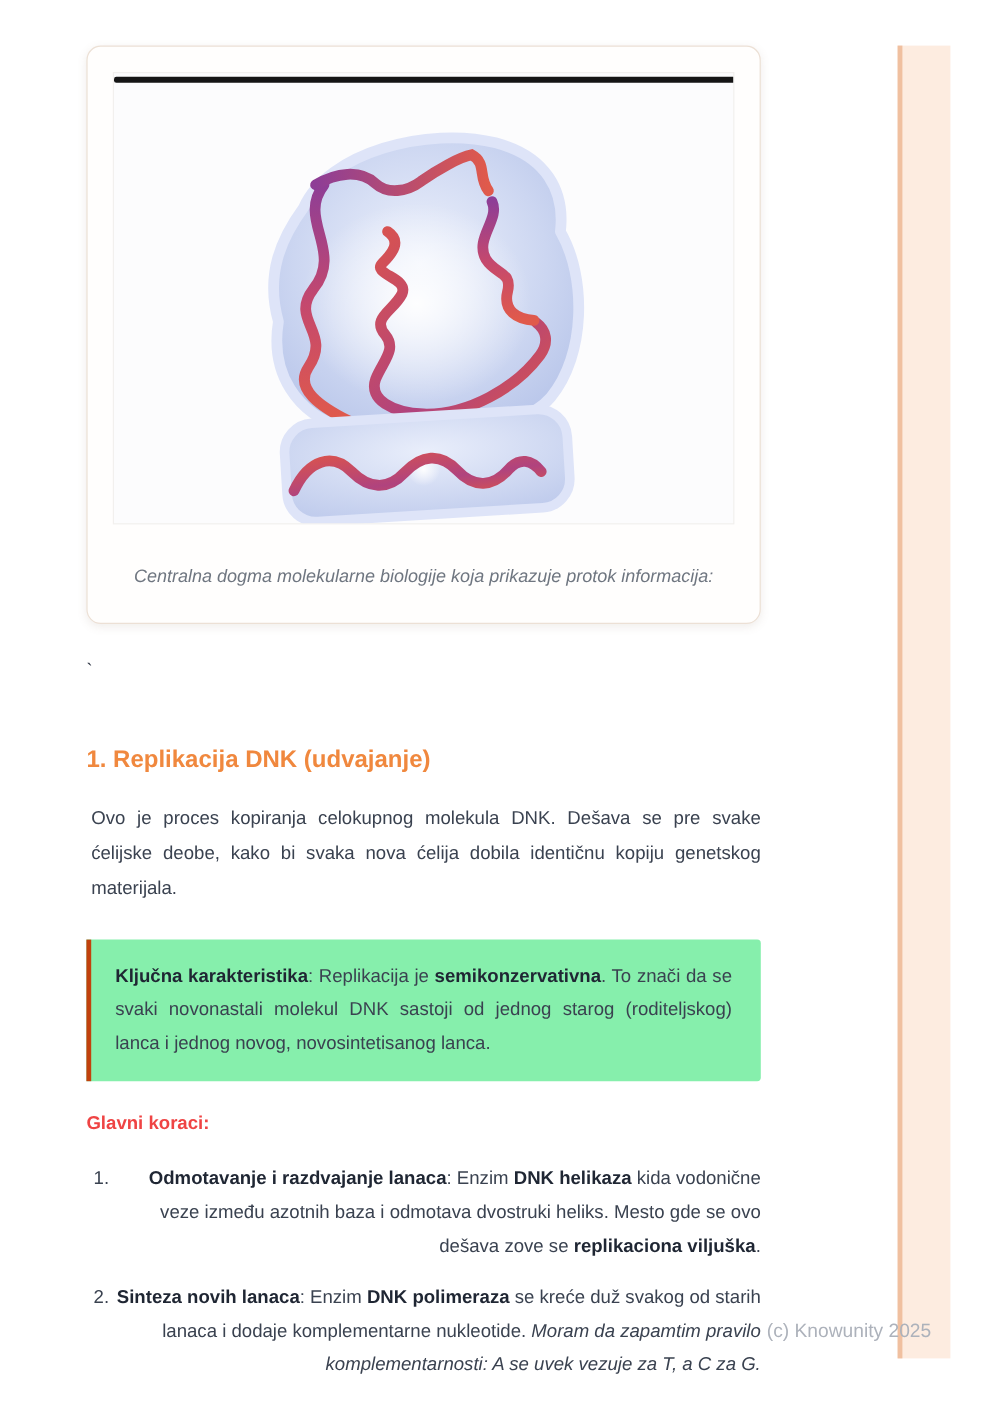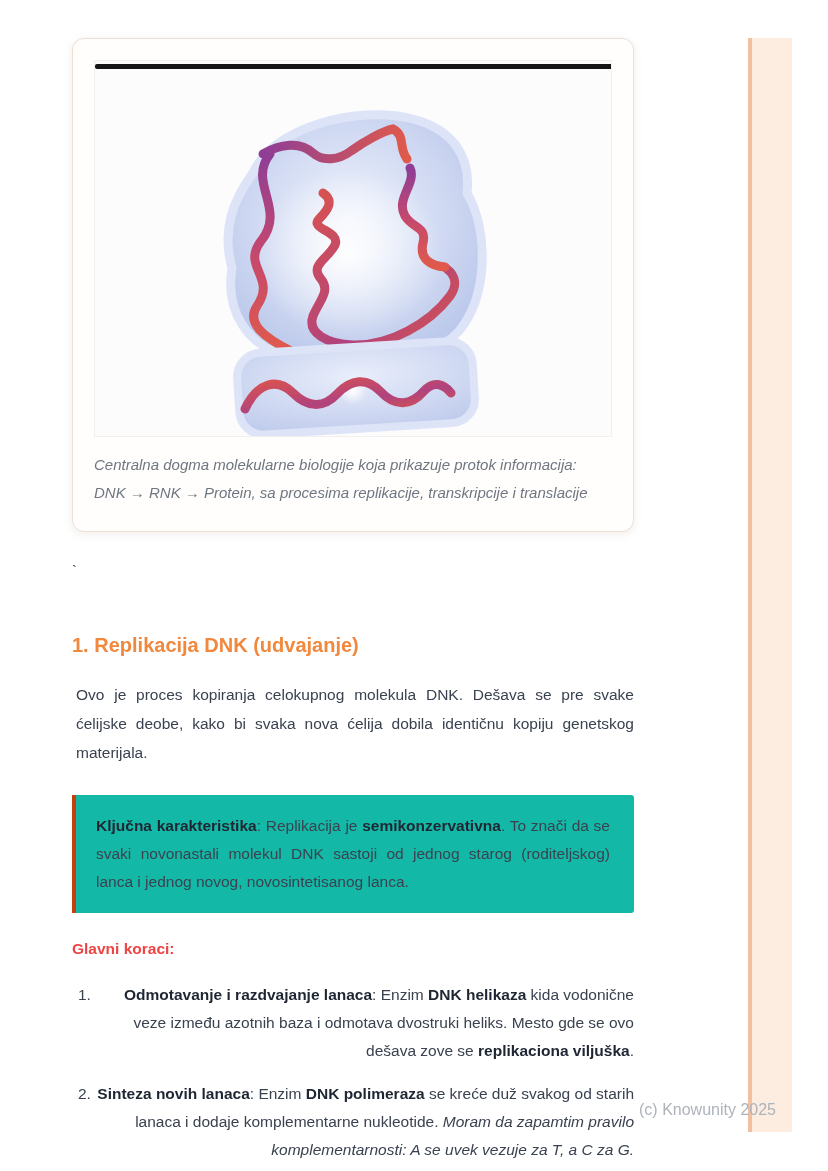--- a/index.html
+++ b/index.html
@@ -10,30 +10,30 @@
           background:#fdece0;border-left:4px solid #f0c0a0;z-index:1;}
   
   .main{position:relative;z-index:2;padding:38px 0 0 72px;width:562px;}
   
   .card{box-sizing:border-box;width:562px;background:#fffefd;border:1px solid #ece0d5;
         border-radius:12px;padding:21px 21px 24px 21px;margin:0;
         box-shadow:0 2px 8px rgba(130,110,90,0.12);}
   .frame{position:relative;width:518px;height:377px;background:#fcfcfd;
          border:1px solid #f2f0ee;box-sizing:border-box;overflow:hidden;}
   .frame svg{display:block;}
-  .caption{margin-top:14px;font-style:italic;color:#6f7680;
+  .caption{margin-top:30px;text-align:center;font-style:italic;color:#6f7680;
            font-size:15px;line-height:28px;}
   
   .stray{margin-top:30px;height:22px;font-size:15px;color:#2a3140;}
   
   .h2{margin:48px 0 0 0;font-size:20px;font-weight:bold;color:#f0883e;line-height:26px;}
   .intro{margin:22px 0 0 4px;font-size:15.5px;line-height:29px;text-align:justify;}
   strong{color:#1f2633;}
   
-  .callout{position:relative;margin:28px 0 0 0;background:#14b8a6;
+  .callout{position:relative;margin:28px 0 0 0;background:#86efac;
            padding:17px 24px;border-radius:0 3px 3px 0;}
   .callout p{margin:0;font-size:15.5px;line-height:28px;text-align:justify;}
   .callout-bar{position:absolute;left:0;top:0;bottom:0;width:4px;background:#c2410c;}
   
   .steps-label{margin:27px 0 0 0;font-size:15.5px;font-weight:bold;color:#ef4444;}
   .steps{margin:23px 0 0 6px;}
   .step{display:flex;margin-bottom:15px;font-size:15.5px;line-height:28px;}
   .step-num{flex:none;width:19px;}
   .step-text{flex:1;text-align:right;}
   .ital{font-style:italic;}
@@ -104,21 +104,20 @@
             <rect x="143" y="286" width="236" height="82" rx="24" fill="url(#barG)" stroke="#dee4f8" stroke-width="8"></rect>
           </g>
           <circle cx="258" cy="330" r="14" fill="url(#glowG)"></circle>
           <path d="M 150 348 C 162 322, 182 316, 198 332 C 212 346, 228 348, 242 333
                    C 256 318, 272 316, 286 331 C 300 346, 316 345, 329 330
                    C 338 320, 348 322, 356 332" fill="none" stroke="url(#ribC)" stroke-width="9" stroke-linecap="round"></path>
         </svg>
       </div>
       <figcaption class="caption">
         <div>Centralna dogma molekularne biologije koja prikazuje protok informacija:</div>
-        <div>DNK → RNK → Protein, sa procesima replikacije, transkripcije i translacije</div>
       </figcaption>
     </figure>
 
     <div class="stray">`</div>
 
     <h2 class="h2">1. Replikacija DNK (udvajanje)</h2>
 
     <p class="intro">Ovo je proces kopiranja celokupnog molekula DNK. Dešava se pre svake ćelijske deobe, kako bi svaka nova ćelija dobila identičnu kopiju genetskog materijala.</p>
 
     <div class="callout">

